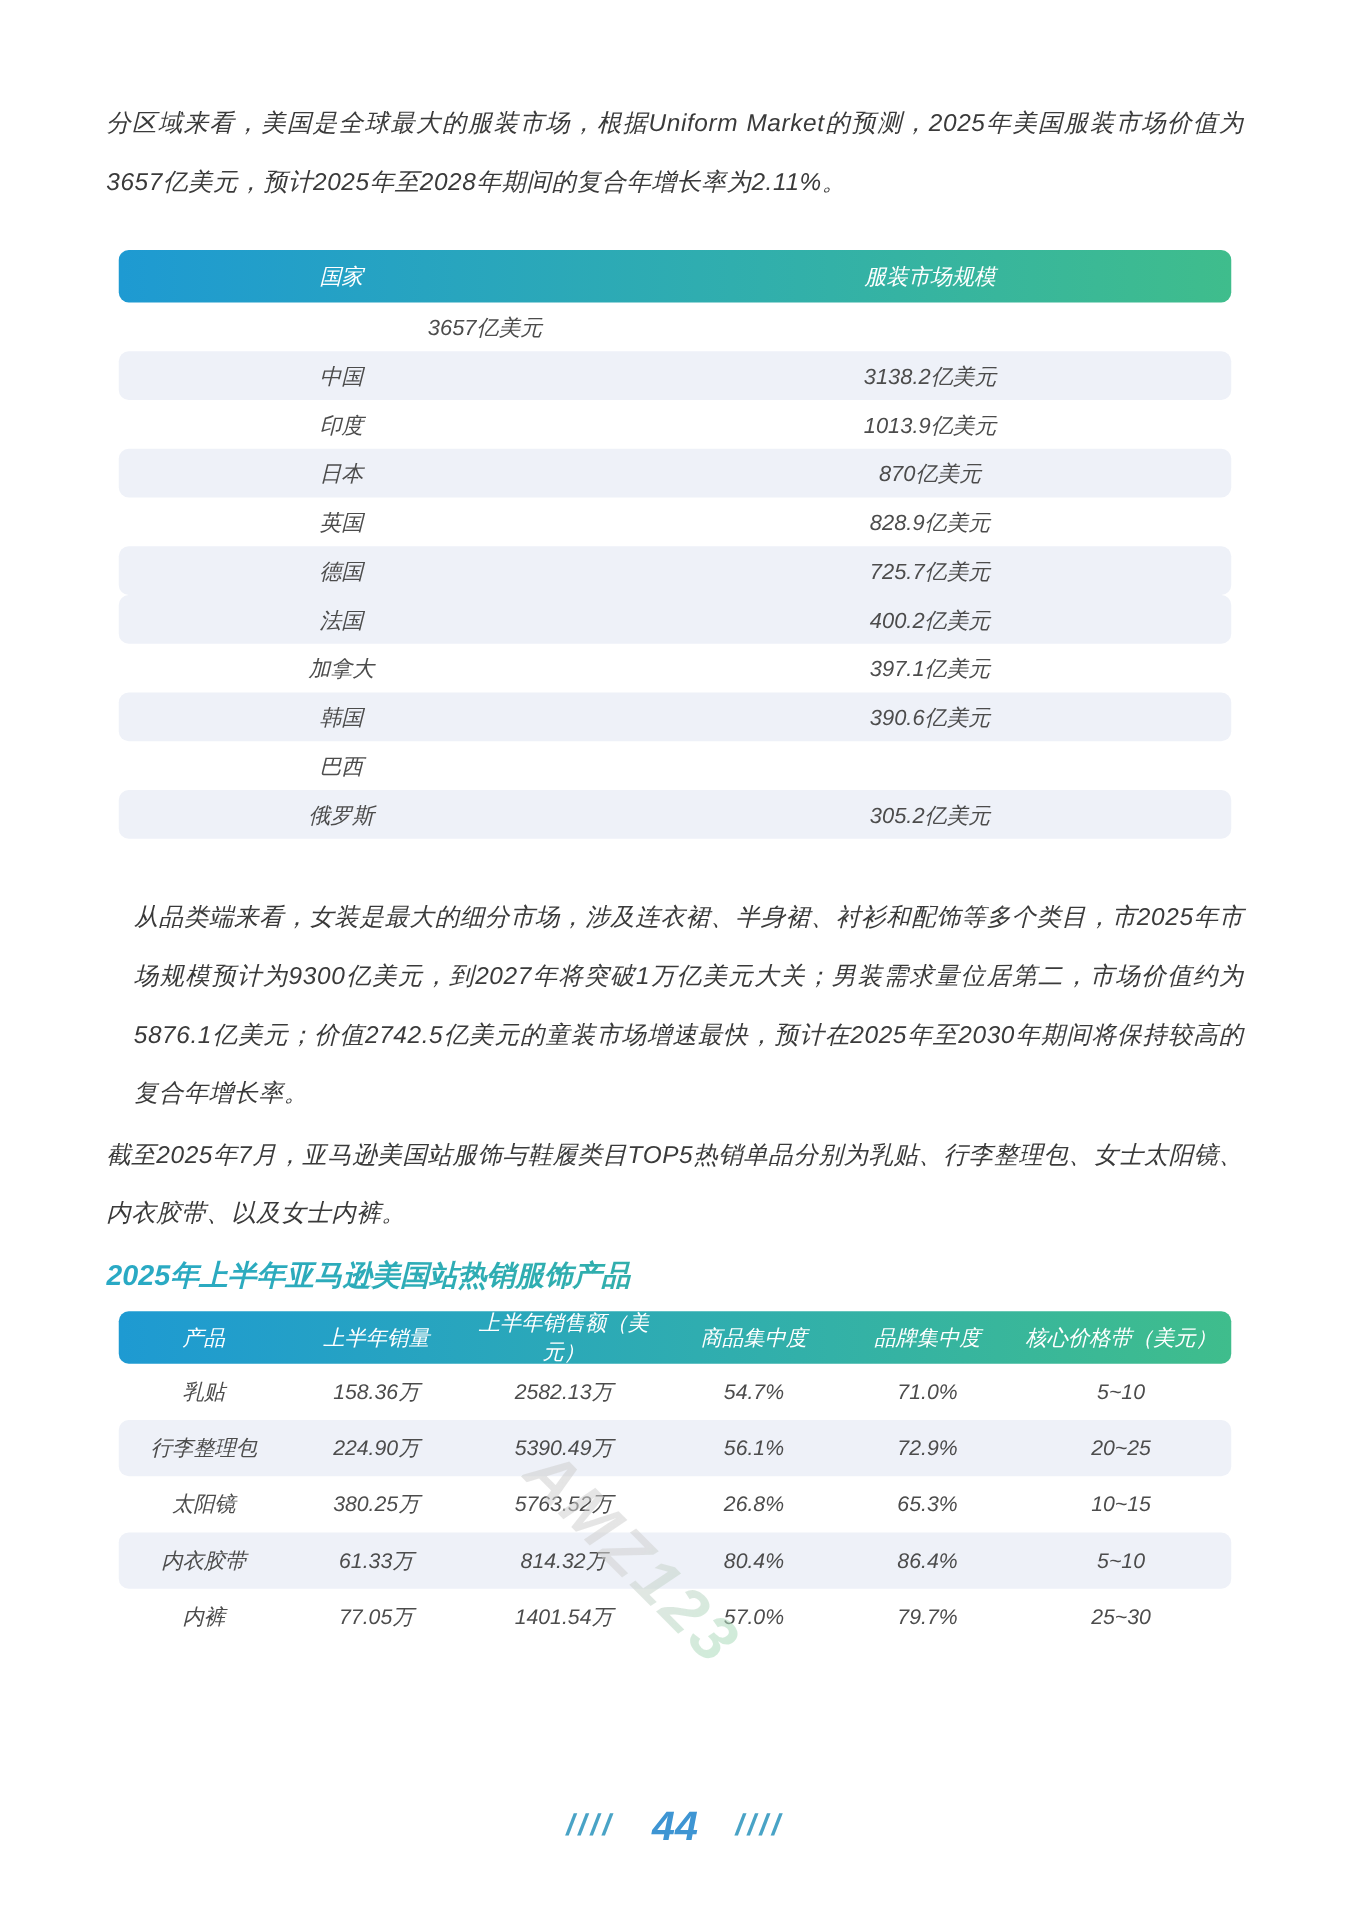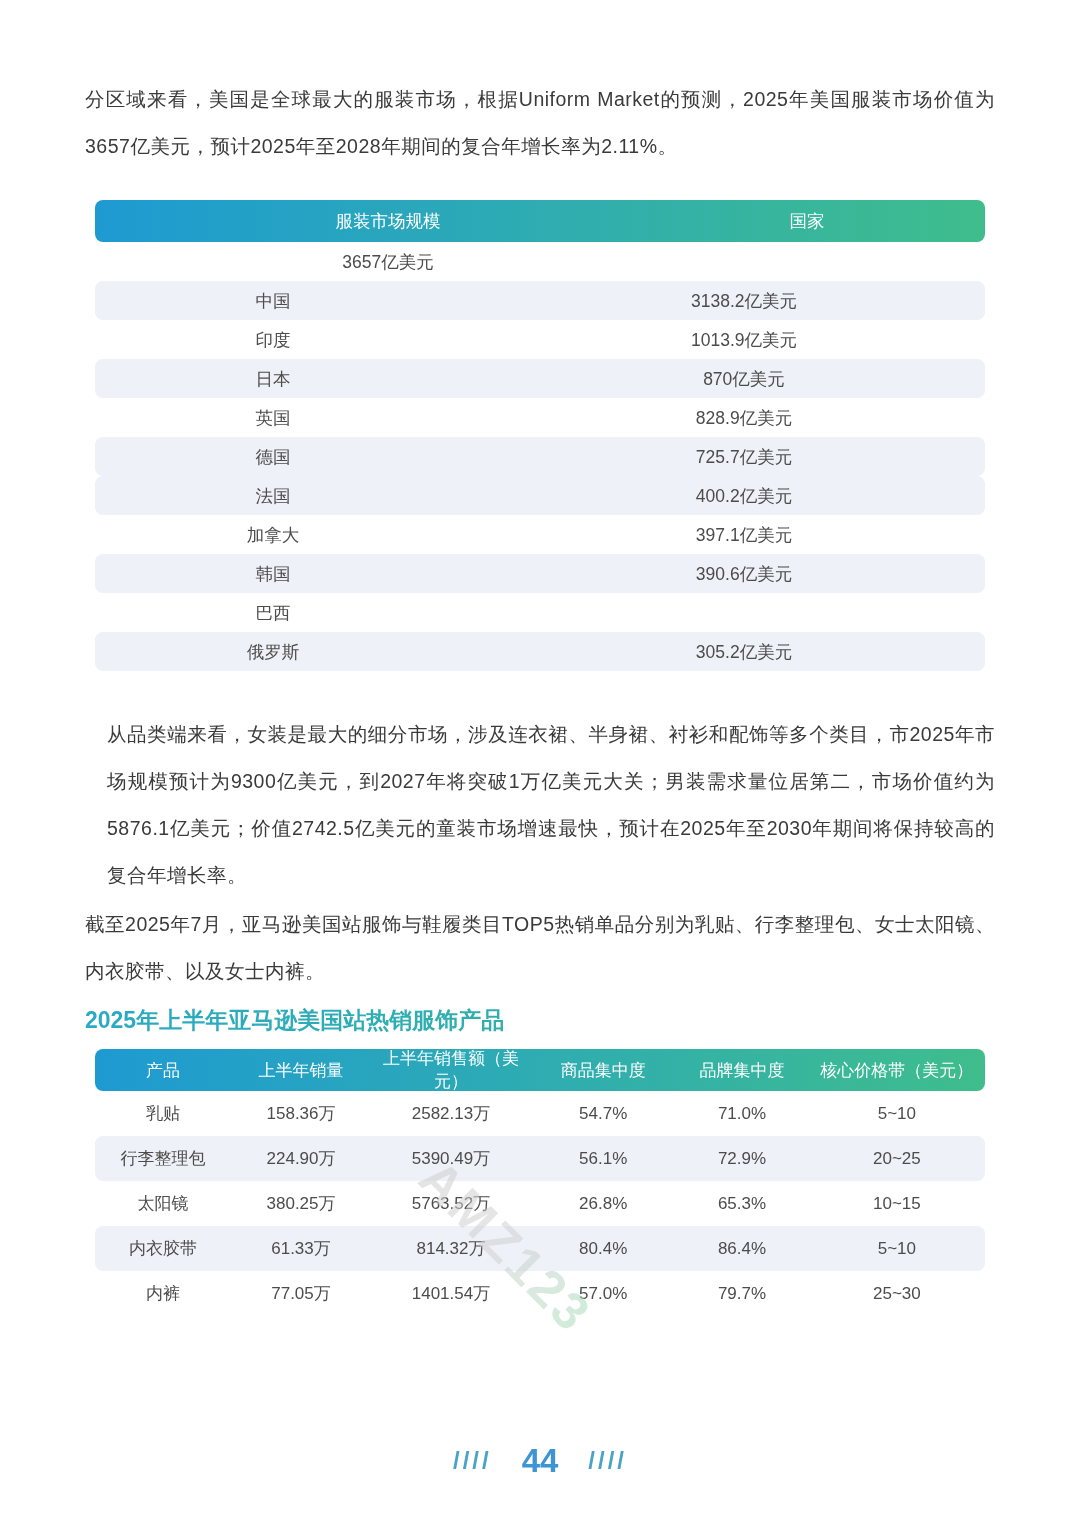--- a/index.html
+++ b/index.html
@@ -2,21 +2,21 @@
 <html><head>
 <meta charset="utf-8">
 <style>
   * { margin:0; padding:0; box-sizing:border-box; }
   html,body { background:#ffffff; }
   body {
     width:1080px; height:1527px;
     font-family:"Liberation Sans","DejaVu Sans",sans-serif;
     position:relative; overflow:hidden;
   }
-  .page { position:relative; width:1080px; height:1527px; background:#fff; }
+  .page { position:relative; width:1080px; height:1527px; background:#fff;font-style:italic; }
   .content { padding:76px 85px 0 85px; }
 
   .body-text {
     font-size:19.5px; color:#3a3a3a; line-height:47px;
     text-align:justify; letter-spacing:0.5px;
   }
   .para2 { margin-top:40px;margin-left:22px; }
   .para3 { margin-top:2px; }
 
   
@@ -73,22 +73,22 @@
 </head>
 <body>
 
 <div class="page">
   <div class="content">
 
     <p class="body-text">分区域来看，美国是全球最大的服装市场，根据Uniform Market的预测，2025年美国服装市场价值为3657亿美元，预计2025年至2028年期间的复合年增长率为2.11%。</p>
 
     <div class="table-wrap">
       <div class="grad-header">
+        <div class="cell t1-c1">国家</div>
         <div class="cell t1-c2">服装市场规模</div>
-        <div class="cell t1-c1">国家</div>
       </div>
       <div class="t1-row">
         <div class="cell t1-c2">3657亿美元</div>
       </div>
       <div class="t1-row stripe">
         <div class="cell t1-c1">中国</div>
         <div class="cell t1-c2">3138.2亿美元</div>
       </div>
       <div class="t1-row">
         <div class="cell t1-c1">印度</div>

